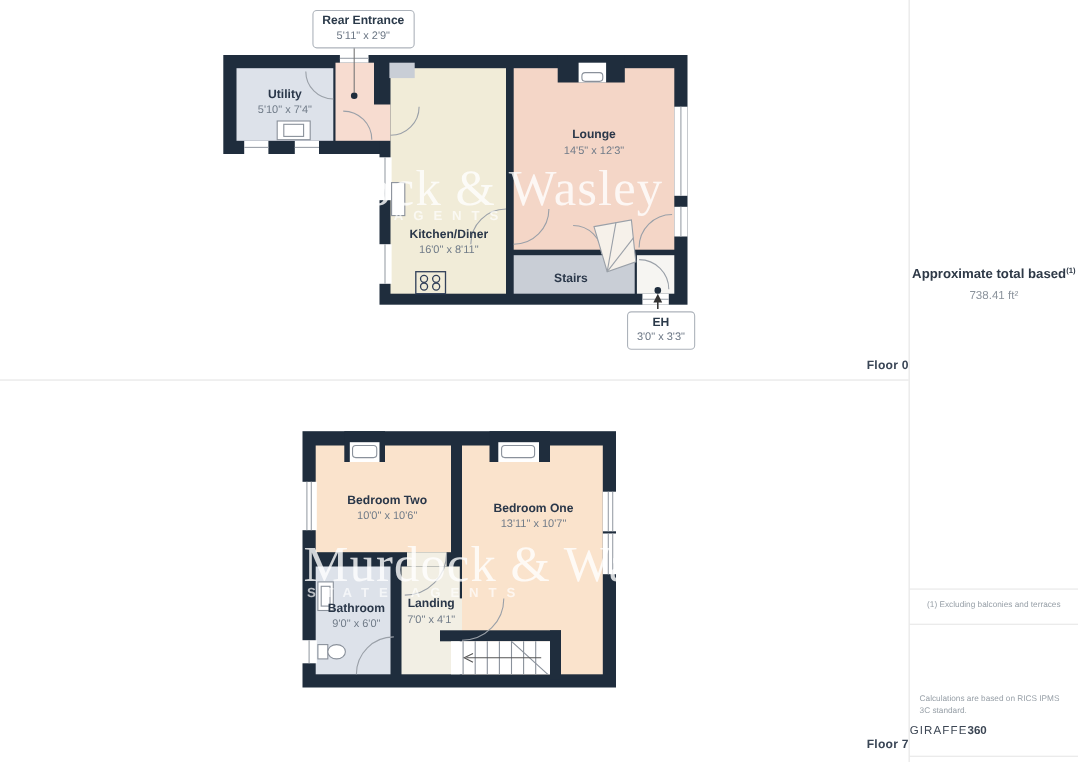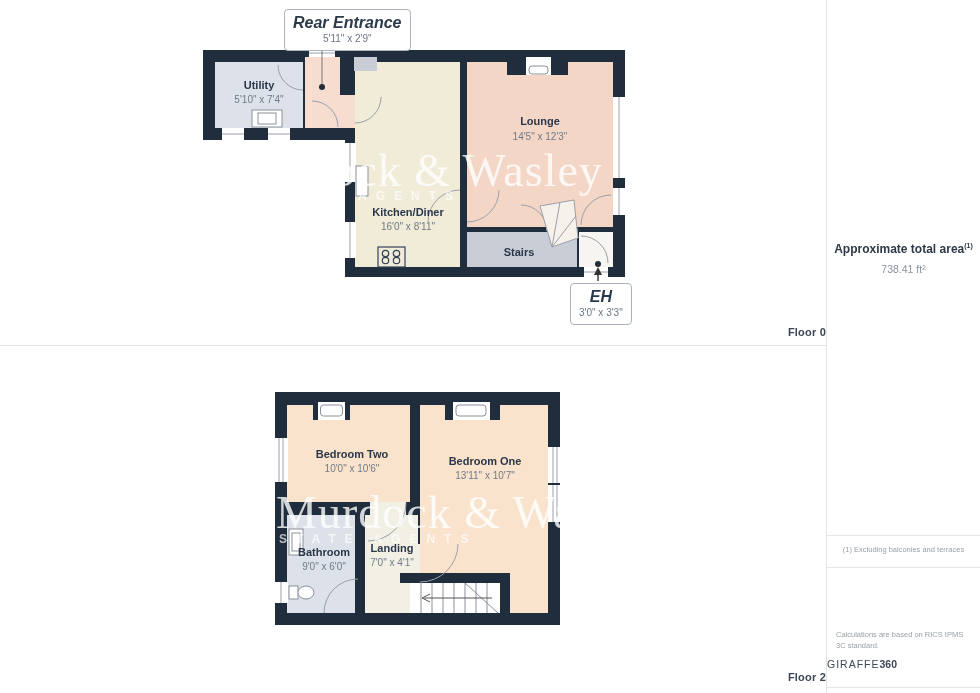--- a/index.html
+++ b/index.html
@@ -5,21 +5,21 @@
   html,body{margin:0;padding:0;background:#fff;}
   .canvas{position:relative;width:980px;height:693px;background:#fff;overflow:hidden;
           font-family:"Liberation Sans",sans-serif;}
   .main{position:absolute;left:0;top:0;width:826px;height:693px;}
   .plan-svg{position:absolute;left:0;}
   .floor-divider{position:absolute;left:0;top:345px;width:826px;height:1px;background:#e4e4e4;}
   .floor-label{position:absolute;left:0;width:826px;text-align:right;
                font-size:11px;font-weight:bold;color:#3a4656;letter-spacing:.2px;}
   .callout{position:absolute;background:#fff;border:1px solid #adb3bb;border-radius:4px;
            padding:3px 8px 4px 8px;text-align:center;z-index:5;}
-  .callout .c-name{font-size:16px;font-weight:bold;color:#2b3a4a;line-height:1.25;white-space:nowrap;font-style:italic;}
+  .callout .c-name{font-size:11px;font-weight:bold;color:#2b3a4a;line-height:1.25;white-space:nowrap;}
   .callout .c-dims{font-size:10px;color:#6b7684;line-height:1.25;white-space:nowrap;}
   .wm{position:absolute;color:rgba(255,255,255,0.8);pointer-events:none;z-index:4;white-space:nowrap;}
   .wm-serif{font-family:"Liberation Serif",serif;font-size:46px;letter-spacing:1px;}
   .wm-caps{font-size:12px;letter-spacing:9px;color:rgba(255,255,255,0.68);font-weight:bold;}
   .sidebar{position:absolute;left:826px;top:0;width:153px;height:693px;border-left:1px solid #e4e4e4;}
   .area-block{position:absolute;top:242px;left:0;width:100%;text-align:center;}
   .area-title{font-size:12px;font-weight:bold;color:#2e3947;}
   .area-title sup{font-size:7px;color:#2e3947;}
   .area-value{font-size:10.5px;color:#8b939c;margin-top:7px;}
   .side-div{position:absolute;left:0;width:100%;height:1px;background:#e7e7e7;}
@@ -221,27 +221,27 @@
       <text class="r-dims" x="485" y="133" text-anchor="middle">13'11" x 10'7"</text>
       <text class="r-name" x="324" y="210" text-anchor="middle">Bathroom</text>
       <text class="r-dims" x="324" y="224" text-anchor="middle">9'0" x 6'0"</text>
       <text class="r-name" x="392" y="206" text-anchor="middle">Landing</text>
       <text class="r-dims" x="392" y="220" text-anchor="middle">7'0" x 4'1"</text>
     </svg>
 
     <div class="wm wm-serif" style="left:276px;top:486px">Murdock &amp; Wasley</div>
     <div class="wm wm-caps" style="left:262px;top:532px">ESTATE AGENTS</div>
 
-    <div class="floor-label" style="top:671px">Floor 2</div>
+    <div class="floor-label" style="top:671px">Floor 7</div>
   </div>
 
   <aside class="sidebar">
     <div class="area-block">
       <div class="area-title">
-        <span>Approximate total area</span><sup>(1)</sup>
+        <span>Approximate total based</span><sup>(1)</sup>
       </div>
       <div class="area-value">738.41 ft²</div>
     </div>
     <div class="side-div" style="top:535px"></div>
     <div class="footnote">(1) Excluding balconies and terraces</div>
     <div class="side-div" style="top:567px"></div>
     <div class="standard-note">Calculations are based on RICS IPMS 3C standard.</div>
     <div class="brand">
       <span>GIRAFFE</span><span class="b-suffix">360</span>
     </div>

